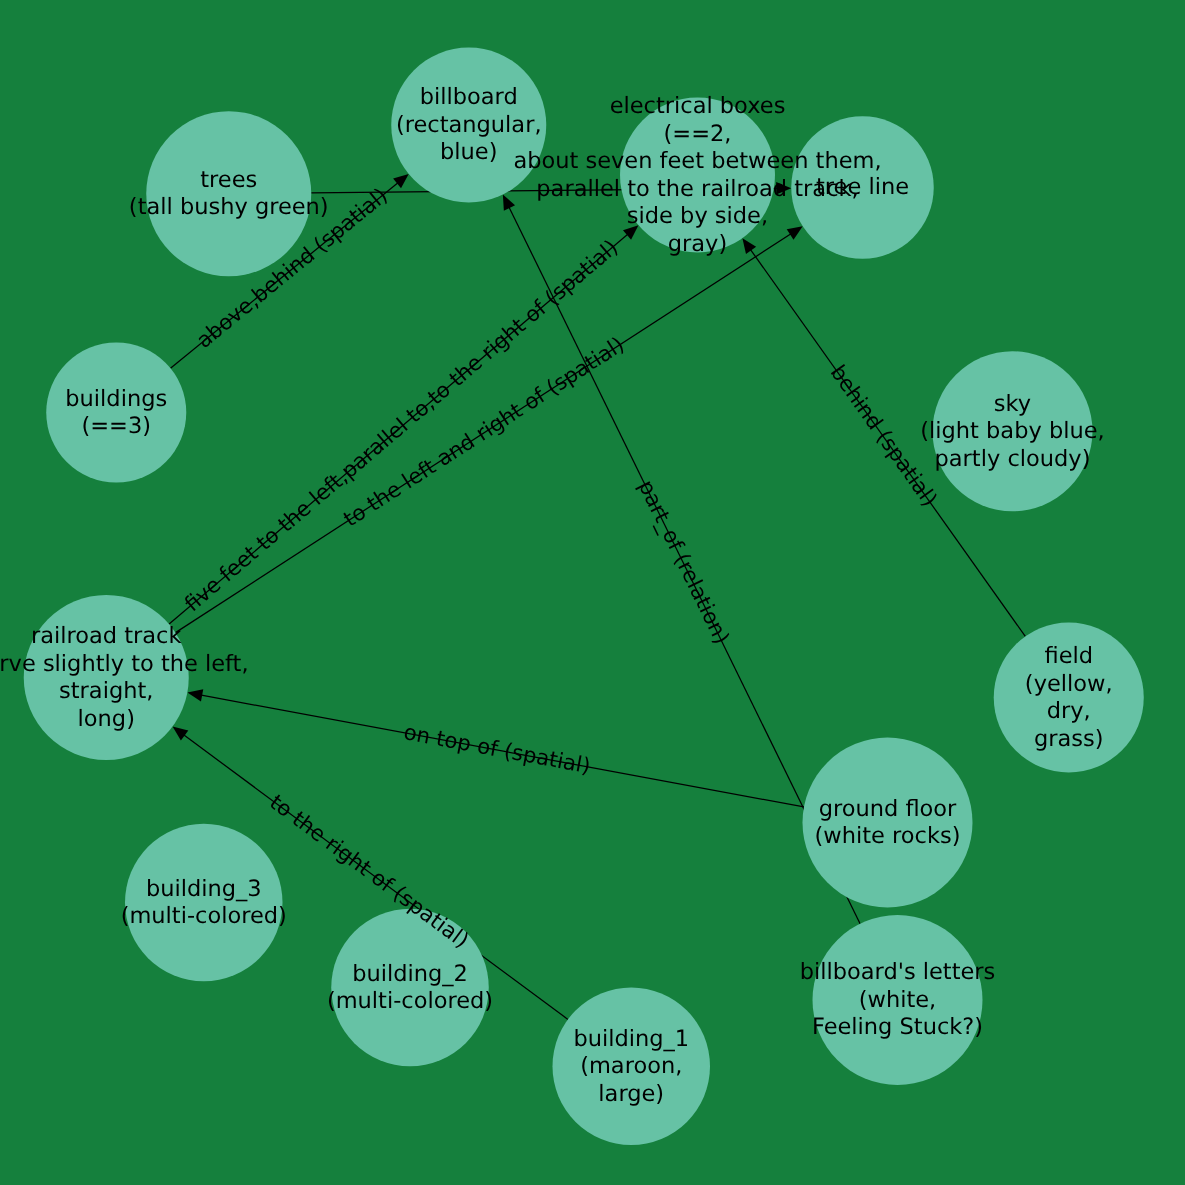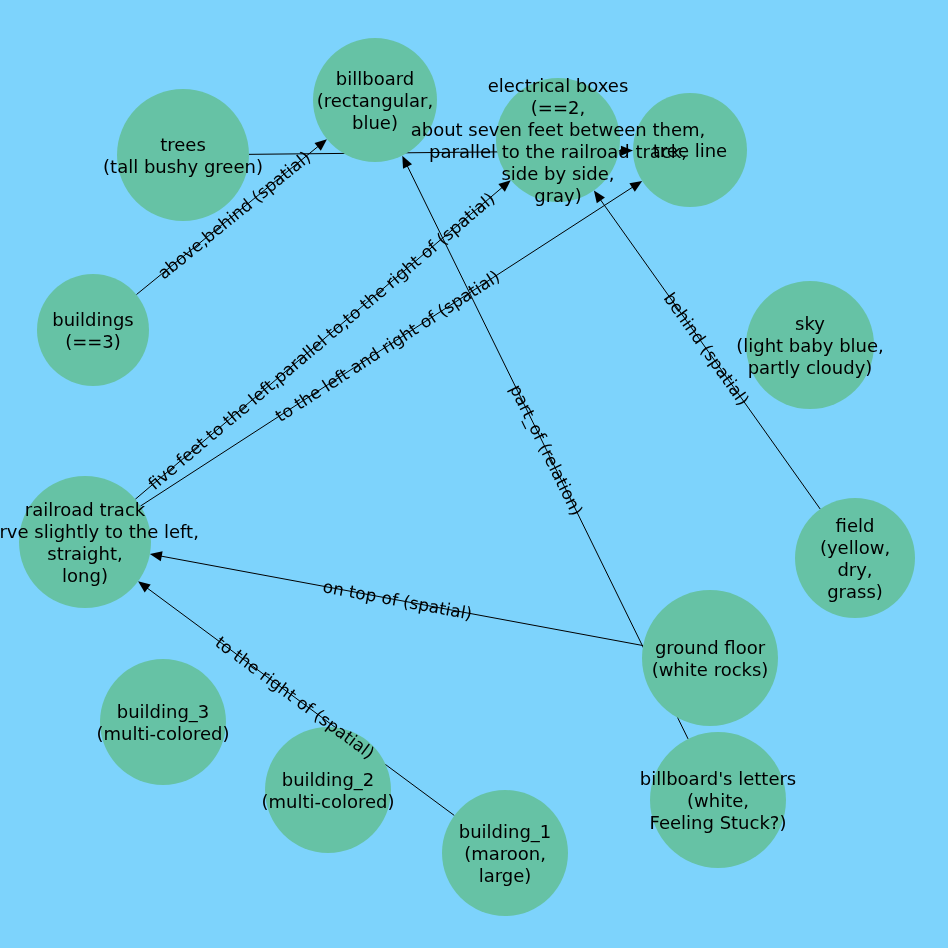--- a/index.html
+++ b/index.html
@@ -4,21 +4,21 @@
 <style>
   html, body {
     margin: 0;
     padding: 0;
     background: #ffffff;
   }
   .figure {
     width: 948px;
     height: 948px;
     overflow: hidden;
-    background: #7dd3fc;
+    background: #15803d;
   }
   svg text {
     font-family: "DejaVu Sans", "Liberation Sans", sans-serif;
     fill: #000000;
   }
   .node-label tspan { font-size: 18px; }
   .edge-label { font-size: 17px; }
 </style>
 </head>
 <body>

